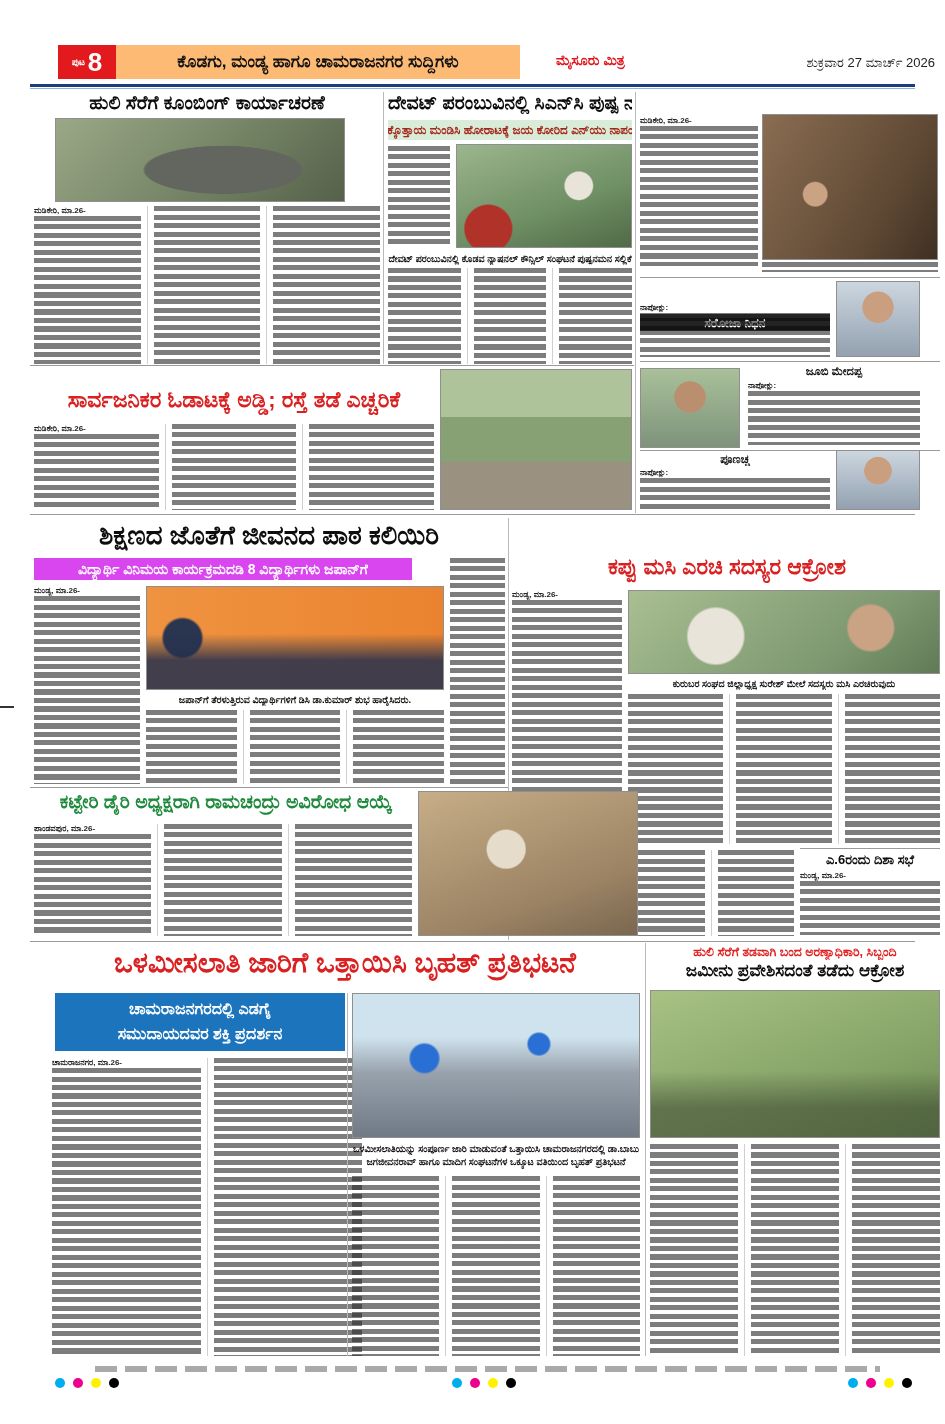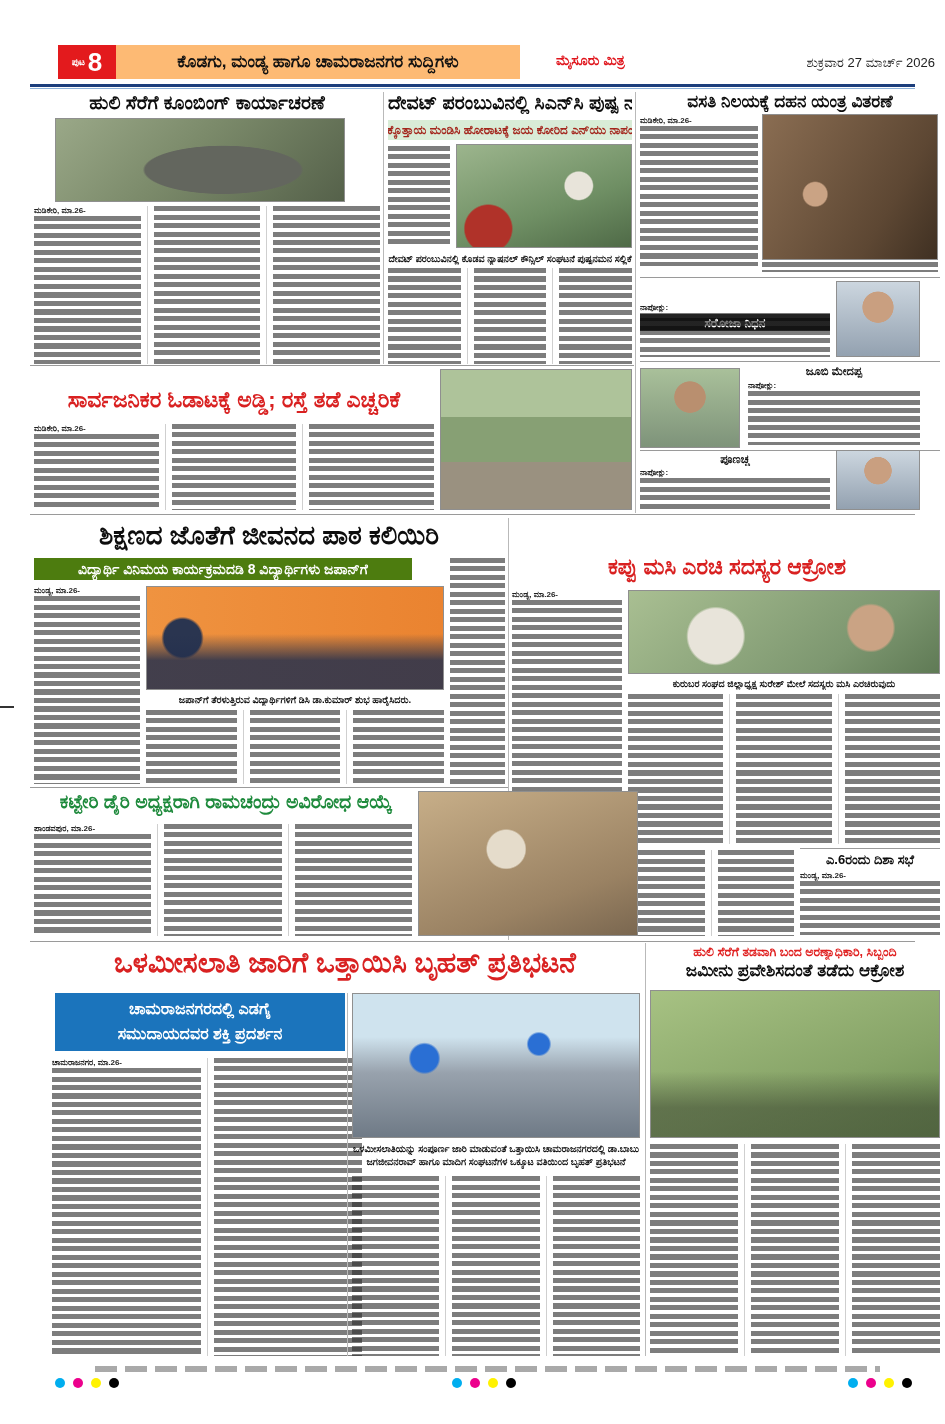--- a/index.html
+++ b/index.html
@@ -20,21 +20,21 @@
   .navy{background:#1c3e7c;}
   .lblue{background:#8fb3d9;}
   
   .h-black{font-weight:bold;color:#0d0d0d;text-align:center;white-space:nowrap;overflow:hidden;}
   .h-red{font-weight:bold;color:#d92121;text-align:center;white-space:nowrap;overflow:hidden;}
   .h-green{font-weight:bold;color:#1e8a3c;text-align:center;white-space:nowrap;overflow:hidden;}
   .kicker{font-weight:bold;color:#101010;text-align:center;white-space:nowrap;overflow:hidden;}
   .kicker-red{font-weight:bold;color:#e02020;text-align:center;white-space:nowrap;overflow:hidden;}
   .greenbar{background:#d9ecd7;color:#a3251c;font-weight:bold;font-size:12px;display:flex;
             align-items:center;justify-content:center;white-space:nowrap;overflow:hidden;}
-  .bluebar{background:#4d7c0f;color:#fff;font-weight:bold;font-size:14px;display:flex;
+  .bluebar{background:#d946ef;color:#fff;font-weight:bold;font-size:14px;display:flex;
            align-items:center;justify-content:center;white-space:nowrap;overflow:hidden;}
   .bluebox{background:#1b74bc;color:#fff;font-weight:bold;font-size:16px;display:flex;
            flex-direction:column;align-items:center;justify-content:center;line-height:1.55;text-align:center;}
   .blackbar{background:#141414;color:#fff;font-weight:bold;font-size:12px;display:flex;
             align-items:center;justify-content:center;white-space:nowrap;}
   .subname{font-weight:bold;font-size:11.5px;text-align:center;white-space:nowrap;overflow:hidden;}
   
   .body{display:flex;flex-direction:column;overflow:hidden;}
   .dl{font-size:8px;font-weight:bold;color:#222;line-height:10px;white-space:nowrap;overflow:hidden;}
   .fill{flex:1;background:repeating-linear-gradient(180deg,rgba(45,45,45,.62) 0 5px,transparent 5px 8.5px);}
@@ -131,21 +131,20 @@
       </div>
     <div class="c">
         <div class="fill"></div>
       </div>
     <div class="c">
         <div class="fill"></div>
       </div>
   </div>
   <div class="abs vrule" style="left:635px;top:92px;width:1px;height:421px;"></div>
 
-  <div class="abs h-black" style="left:640px;top:92px;width:300px;height:20px;font-size:17px;">ವಸತಿ ನಿಲಯಕ್ಕೆ ದಹನ ಯಂತ್ರ ವಿತರಣೆ</div>
   <div class="abs body" style="left:640px;top:116px;width:118px;height:150px;">
     <span class="dl">ಮಡಿಕೇರಿ, ಮಾ.26-</span>
     <div class="fill"></div>
   </div>
   <div class="abs photo ph-hostel" style="left:762px;top:114px;width:176px;height:146px;"></div>
   <div class="abs body" style="left:762px;top:262px;width:176px;height:10px;">
     <div class="fill"></div>
   </div>
   <div class="abs hrule" style="left:640px;top:277px;width:300px;height:1px;"></div>
 

